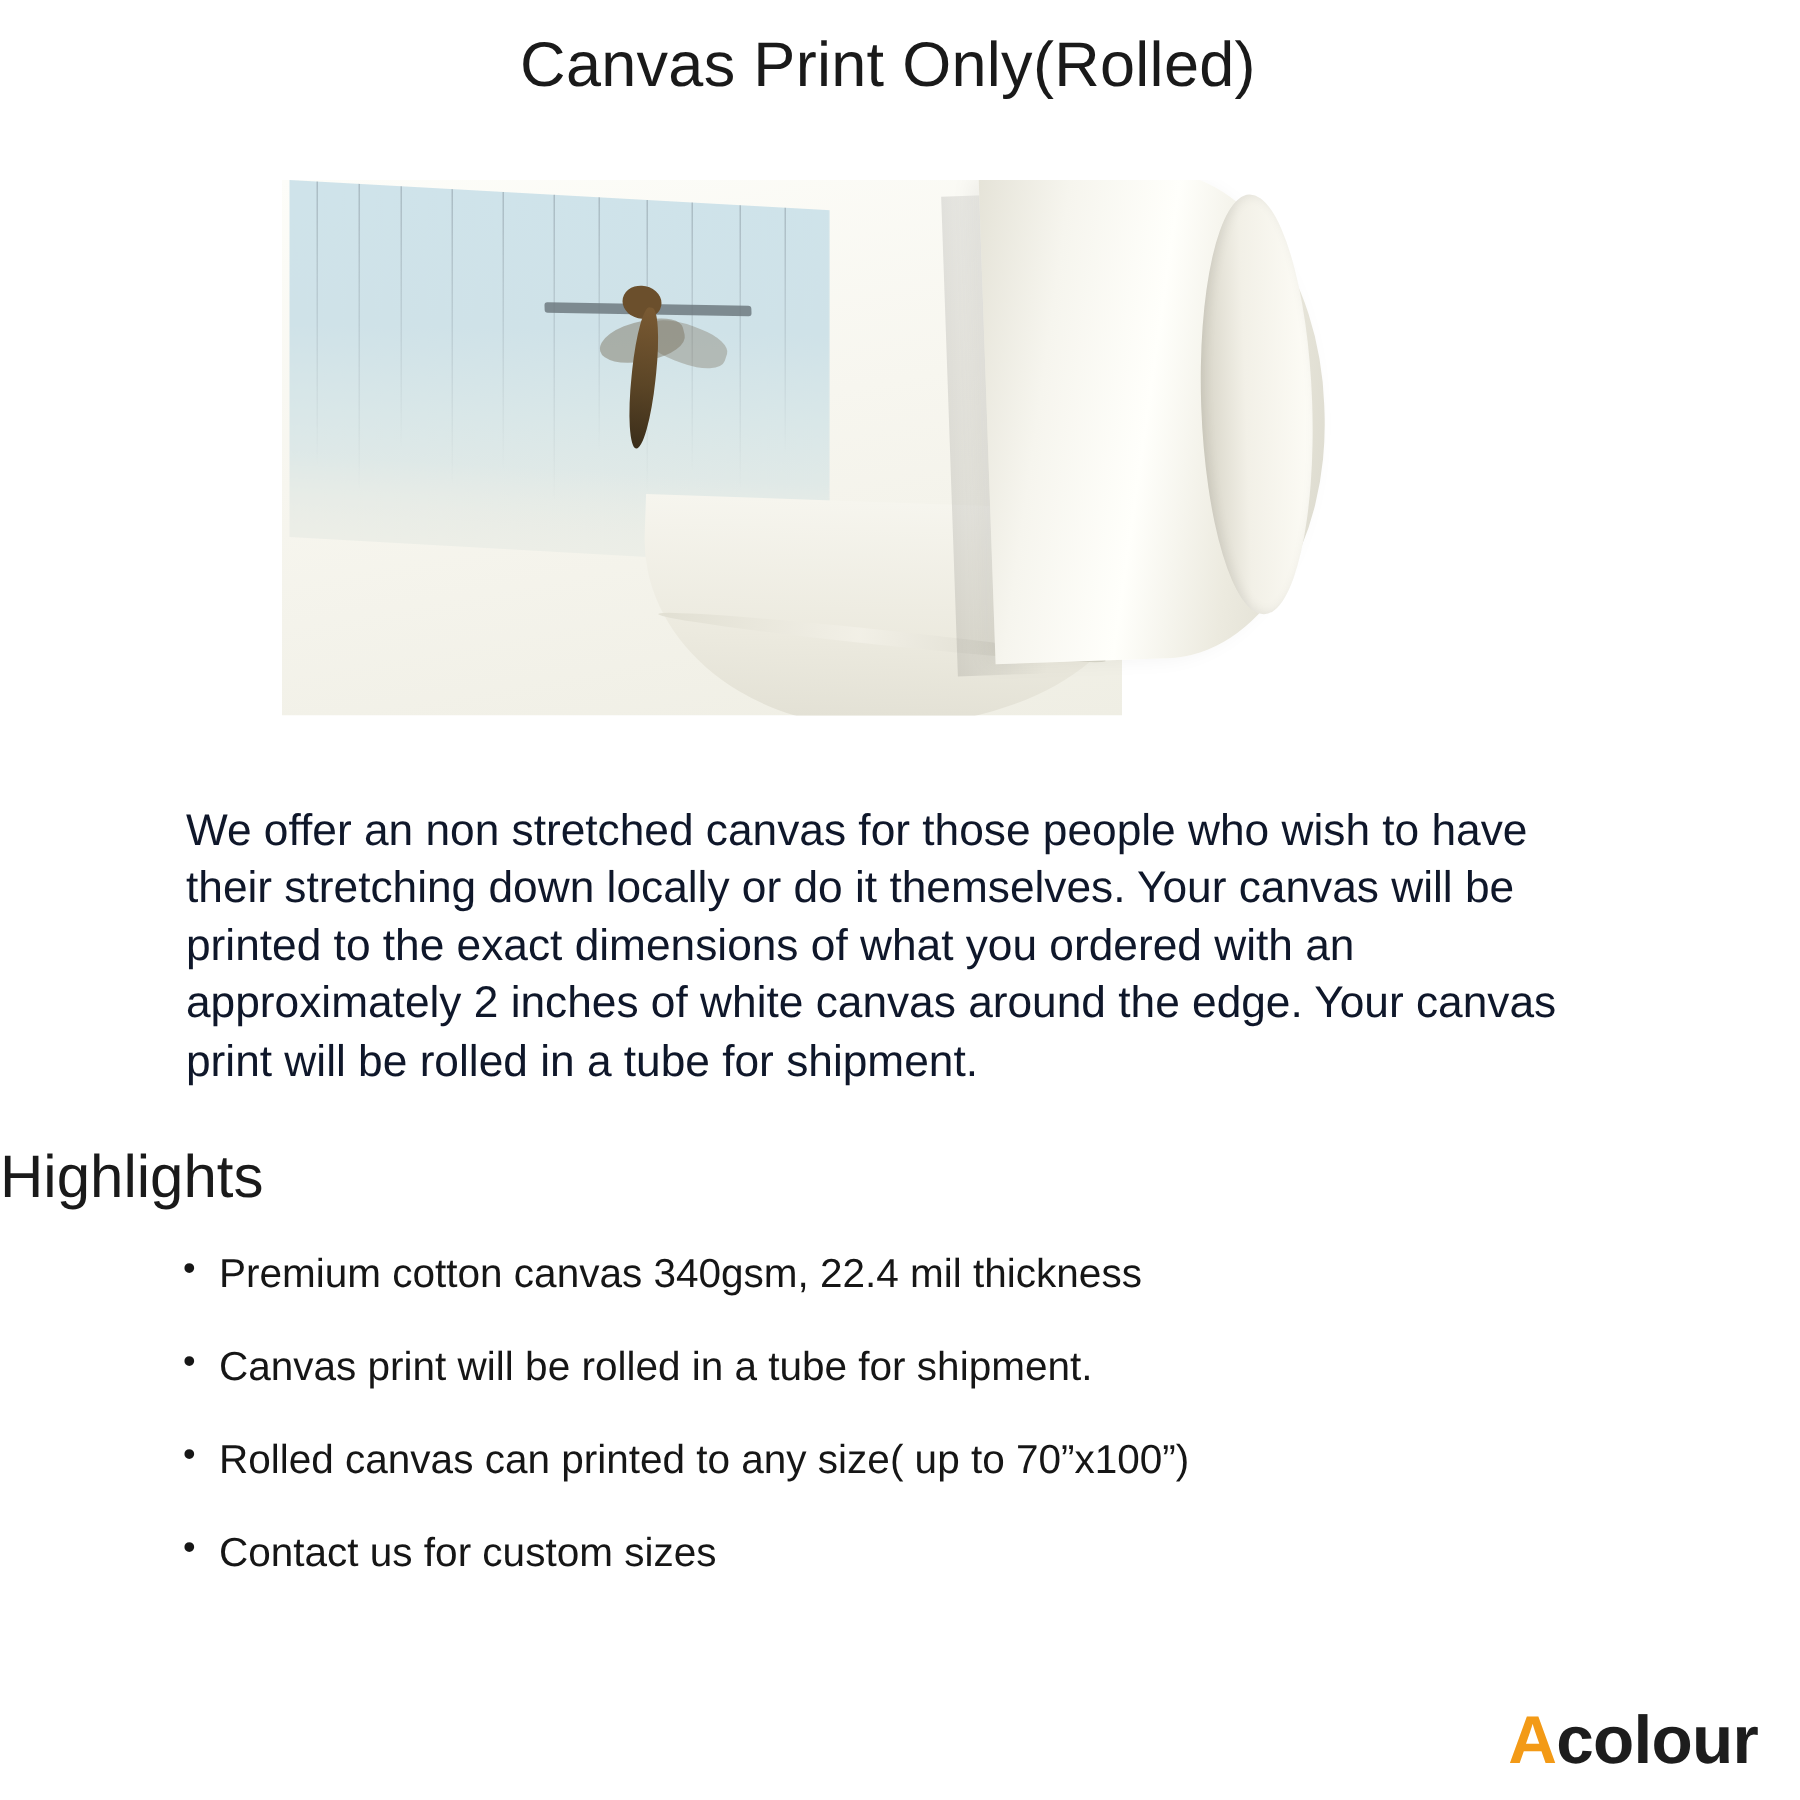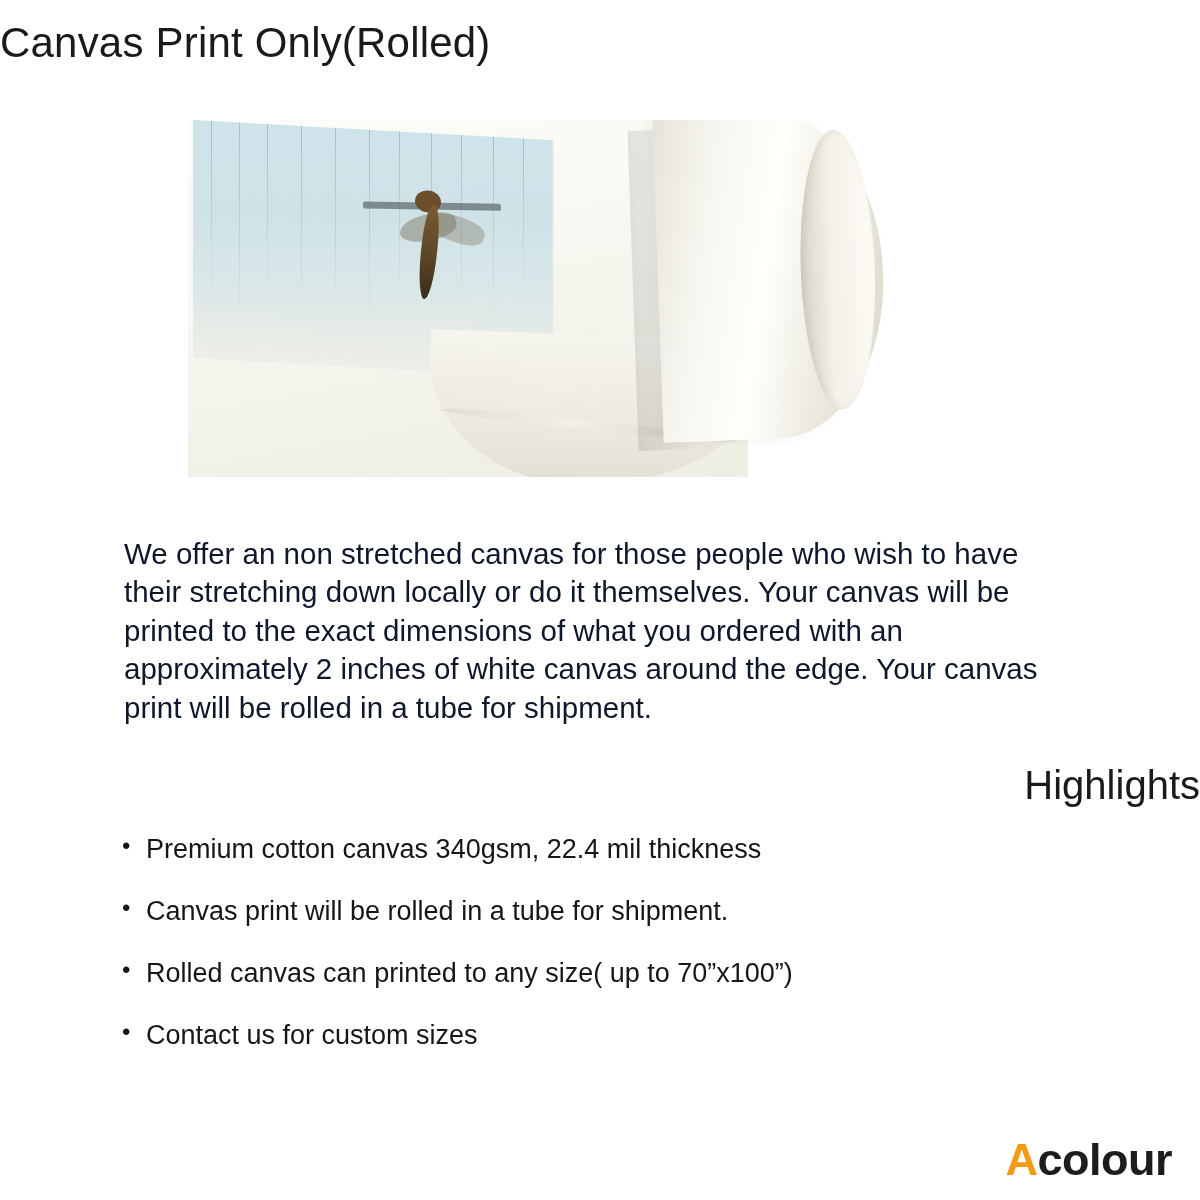--- a/index.html
+++ b/index.html
@@ -14,20 +14,21 @@
     color: #111111;
     overflow: hidden;
   }
   .page {
     position: relative;
     width: 1200px;
     height: 1200px;
     box-sizing: border-box;
   }
   .title {
+    text-align: center;
     font-size: 42px;
     font-weight: 400;
     letter-spacing: 0.2px;
     color: #1a1a1a;
     margin: 20px 16px 0 0;
     line-height: 1.1;
   }
 
   
   .hero {
@@ -205,21 +206,21 @@
     width: 950px;
     font-size: 29.5px;
     line-height: 1.31;
     color: #0f172a;
   }
   .highlights-title {
     position: absolute;
     left: 0;
     right: 0;
     top: 710px;
-    text-align: right;
+    text-align: left;
     font-size: 40px;
     font-weight: 400;
     color: #1a1a1a;
   }
 
   .bullets {
     position: absolute;
     left: 118px;
     top: 812px;
     width: 990px;

